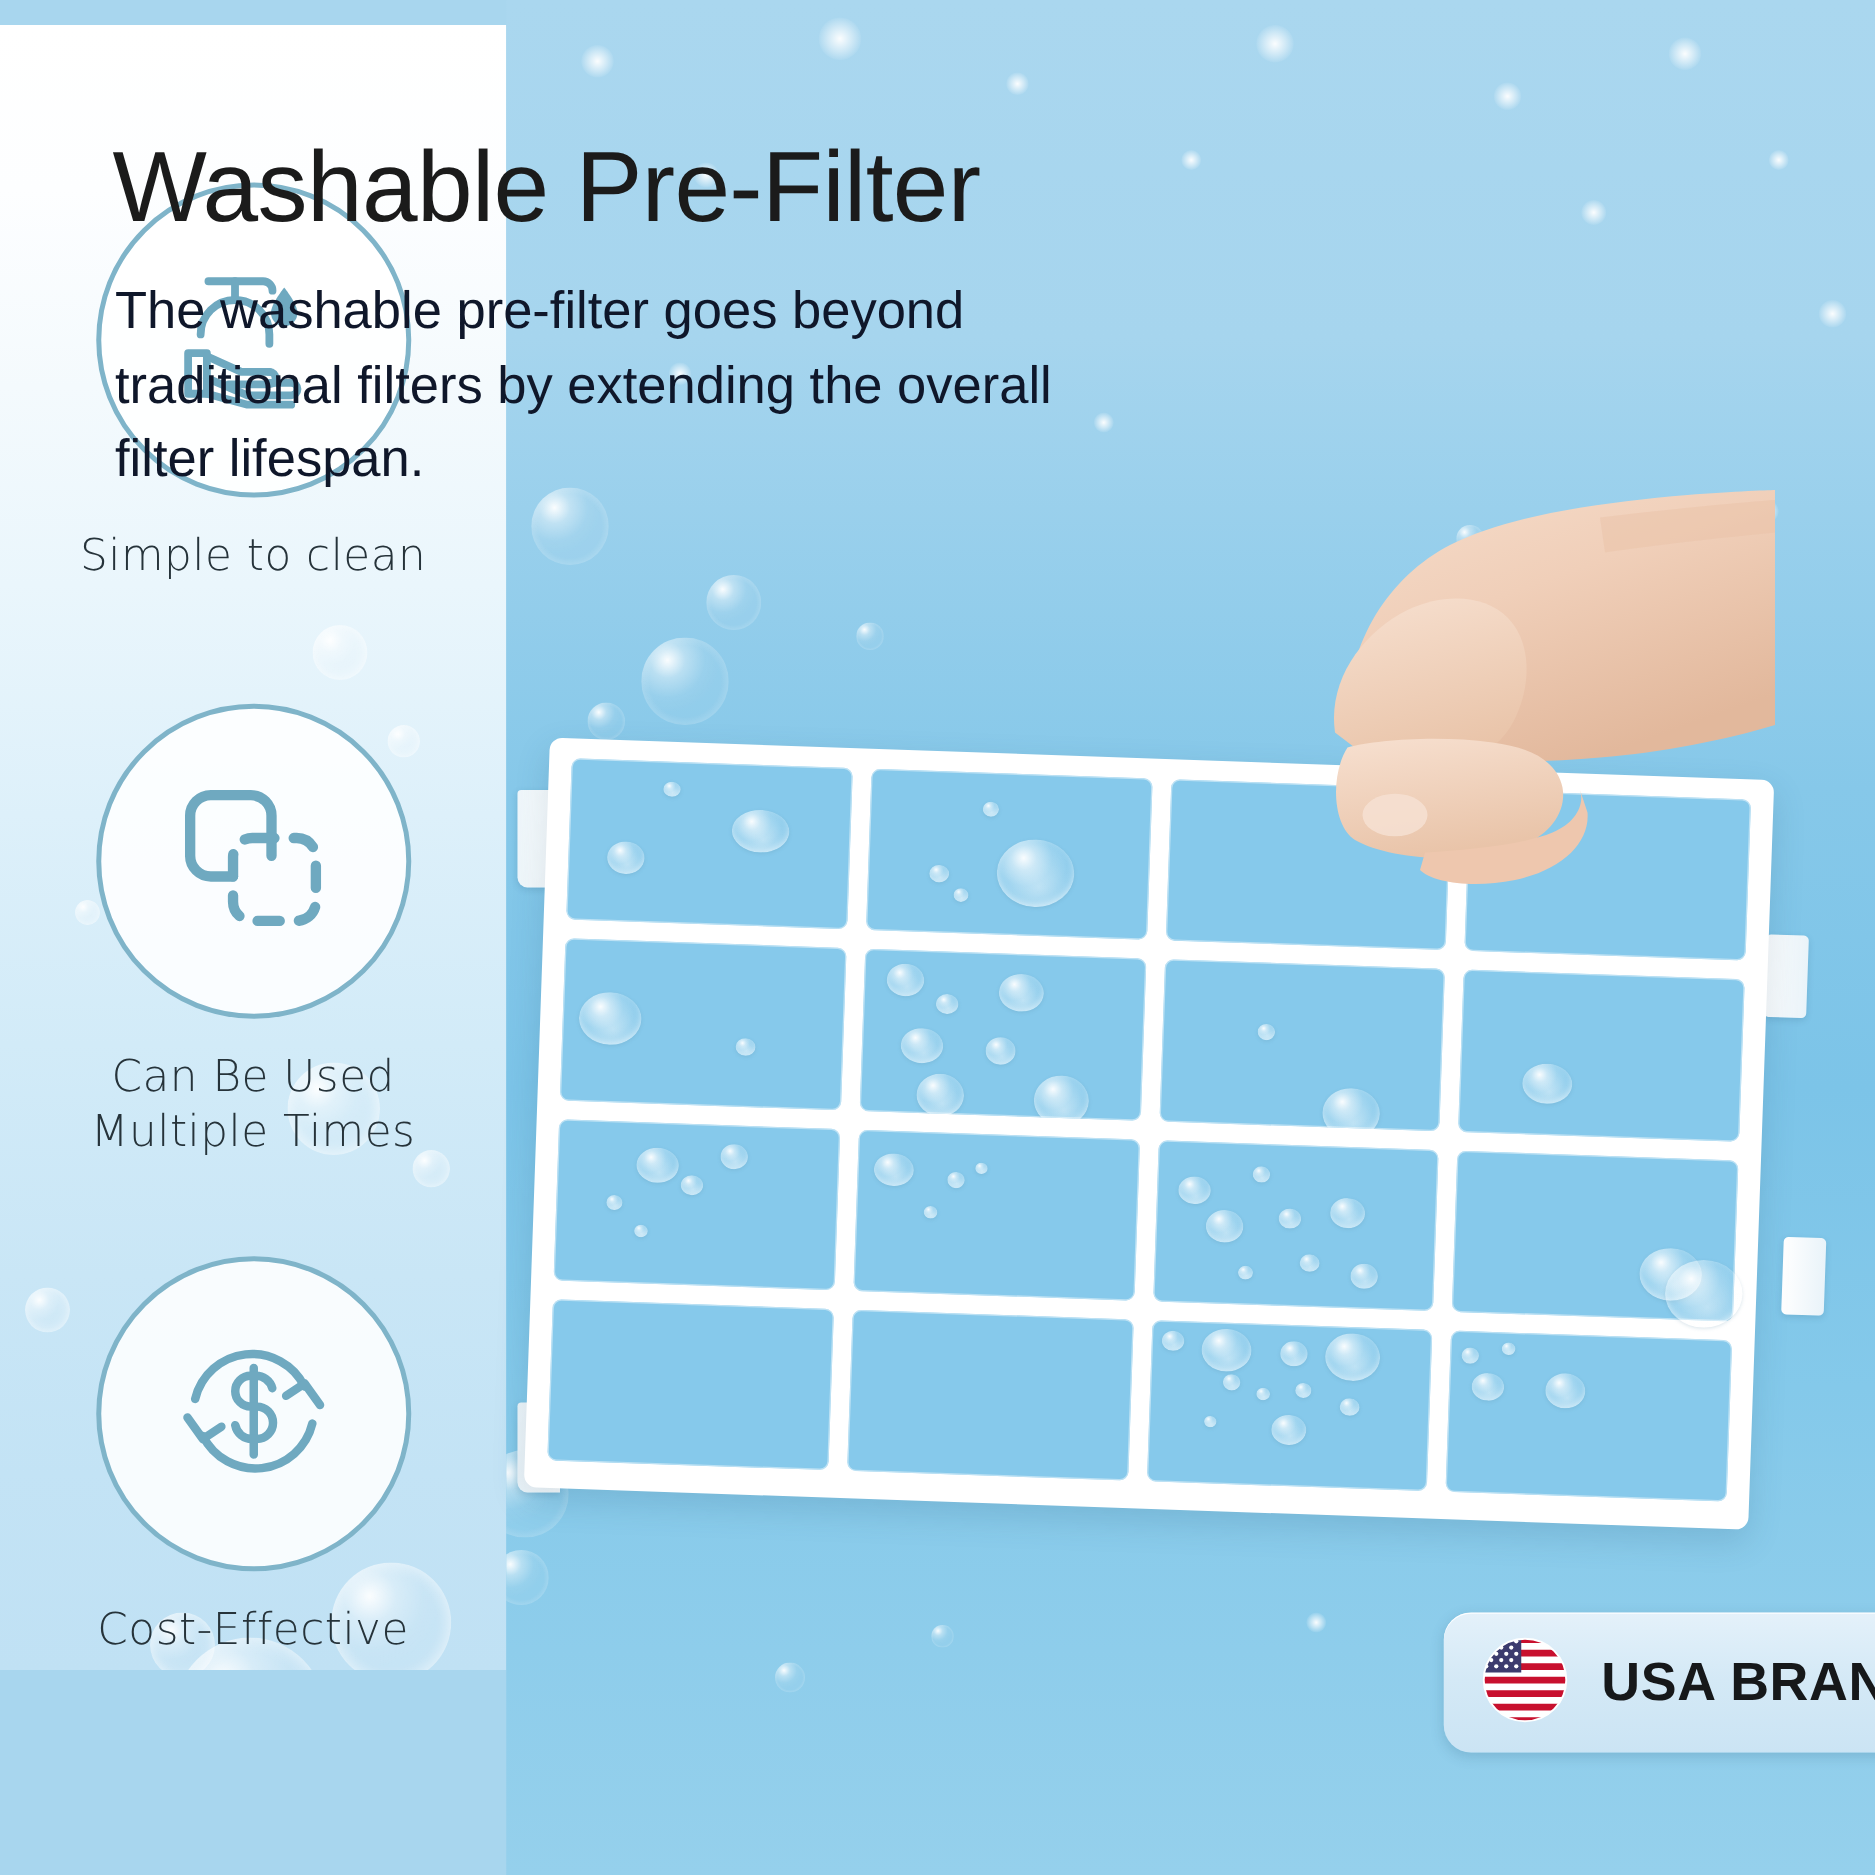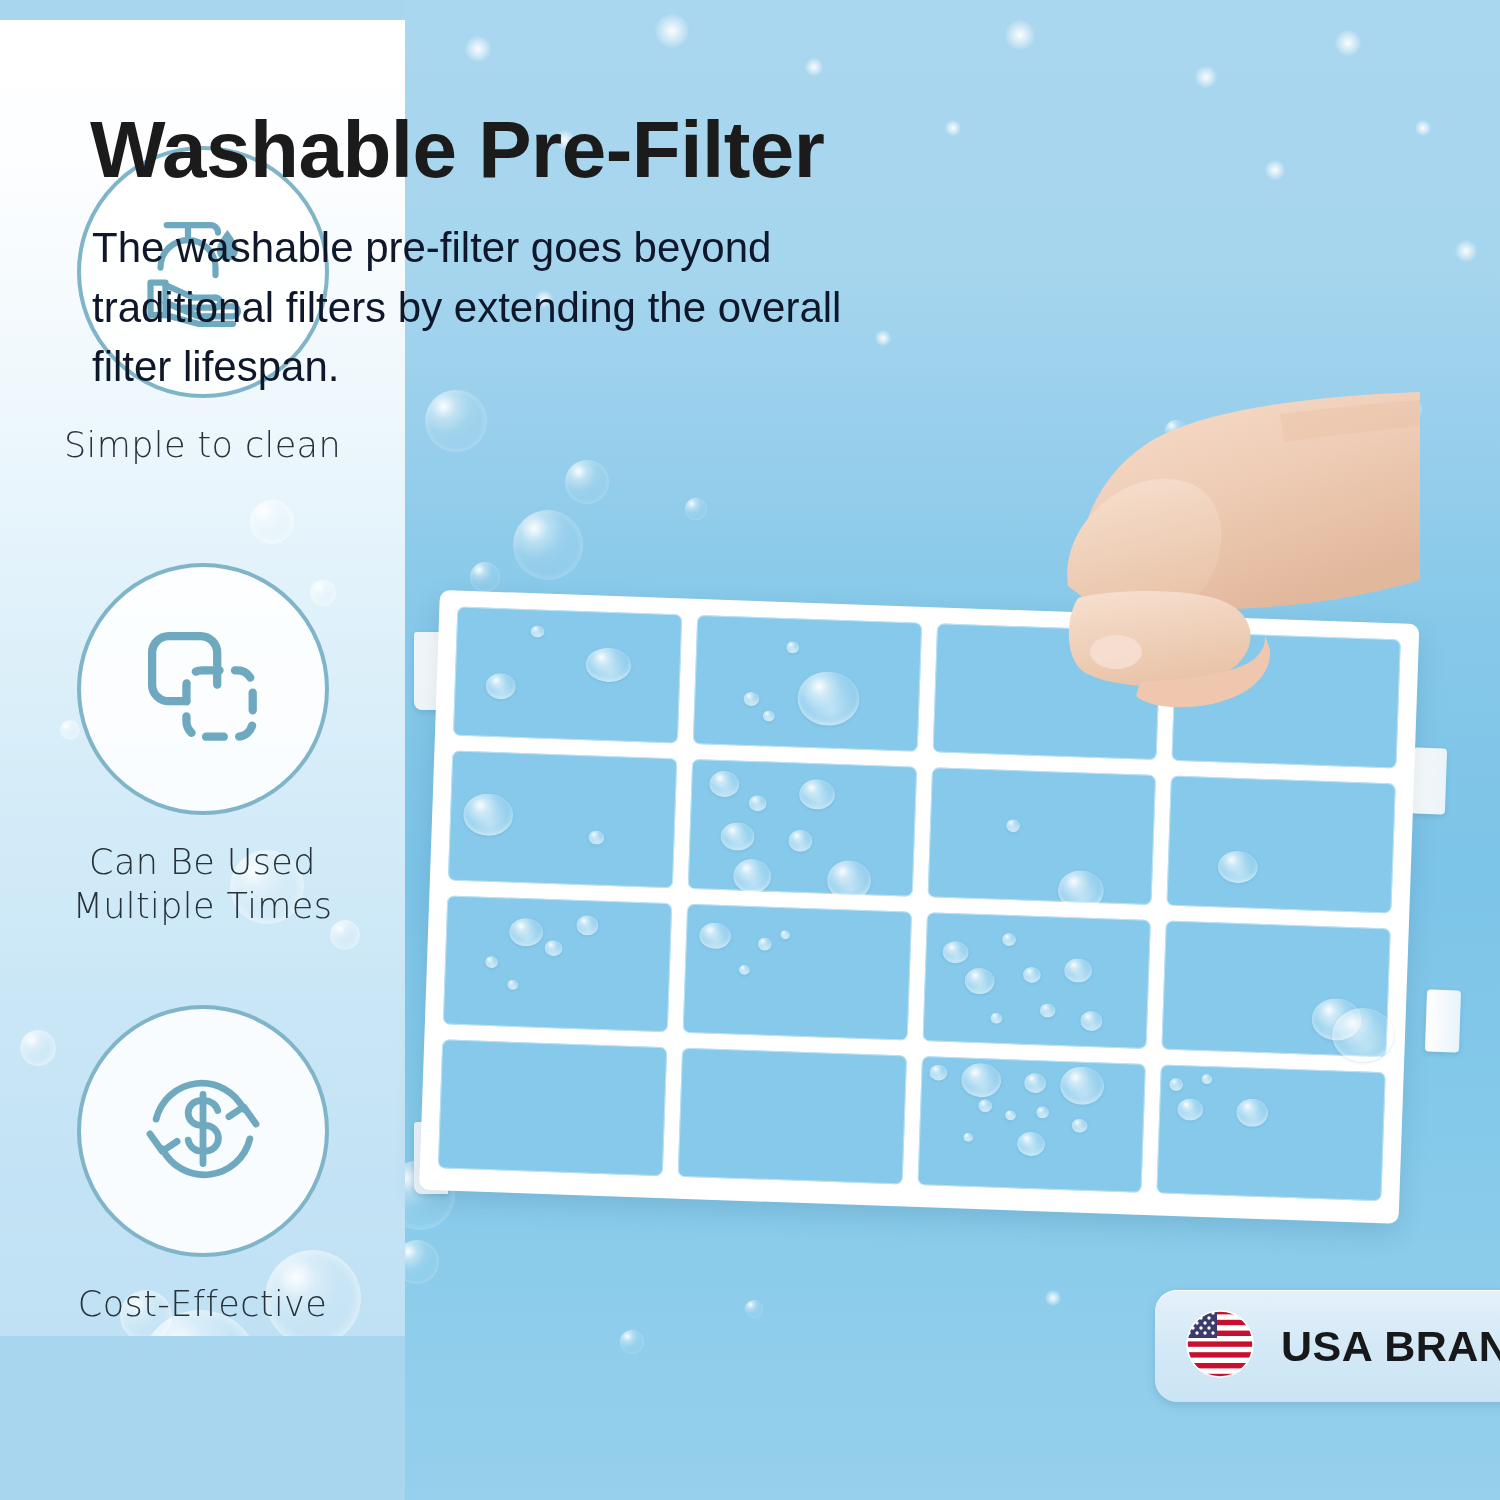--- a/index.html
+++ b/index.html
@@ -113,21 +113,21 @@
     pointer-events: none;
   }
 
   
   .headline {
     position: absolute;
     left: 90px;
     top: 110px;
     width: 980px;
     font-size: 80px;
-    font-weight: bold;
+    font-weight: normal;
     color: #1b1b1b;
     letter-spacing: -0.5px;
     line-height: 1.0;
     font-family: "Liberation Sans", sans-serif;
   }
   .subcopy {
     position: absolute;
     left: 92px;
     top: 218px;
     width: 800px;

